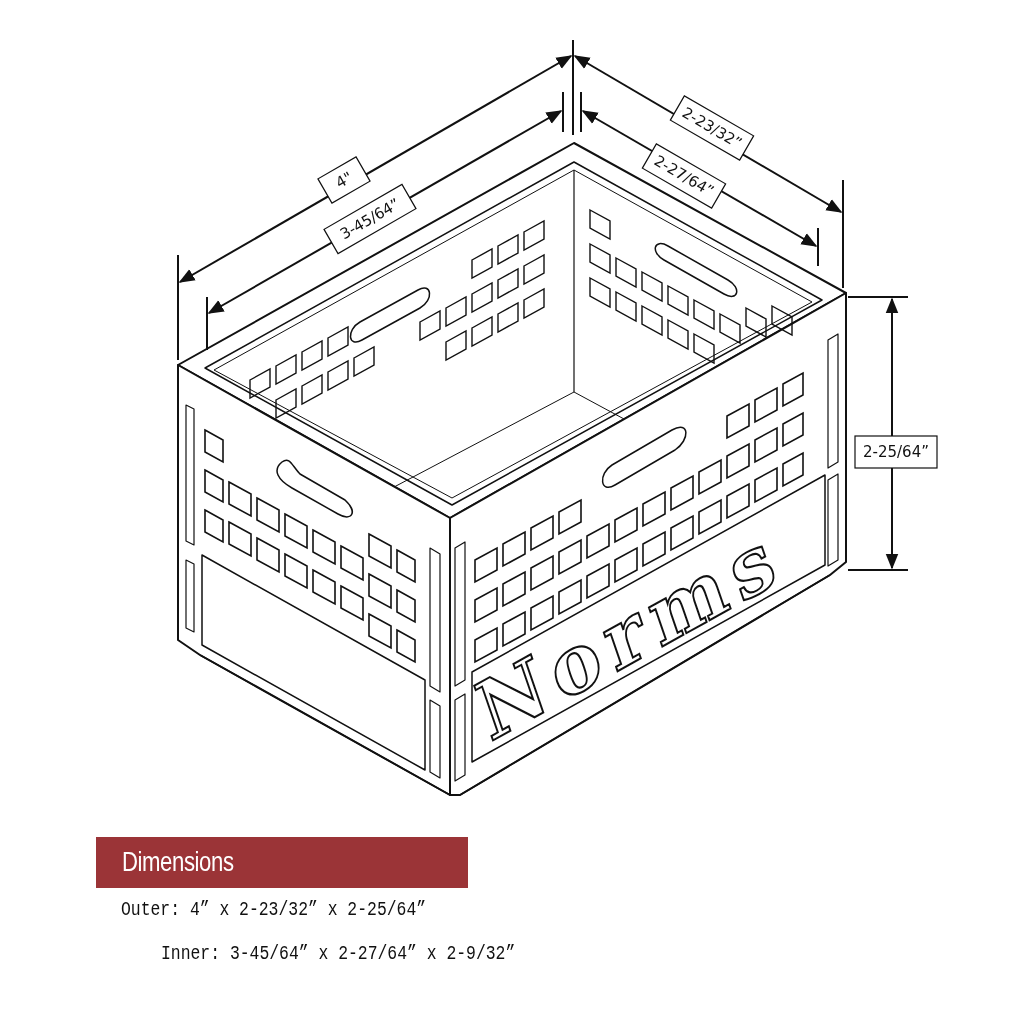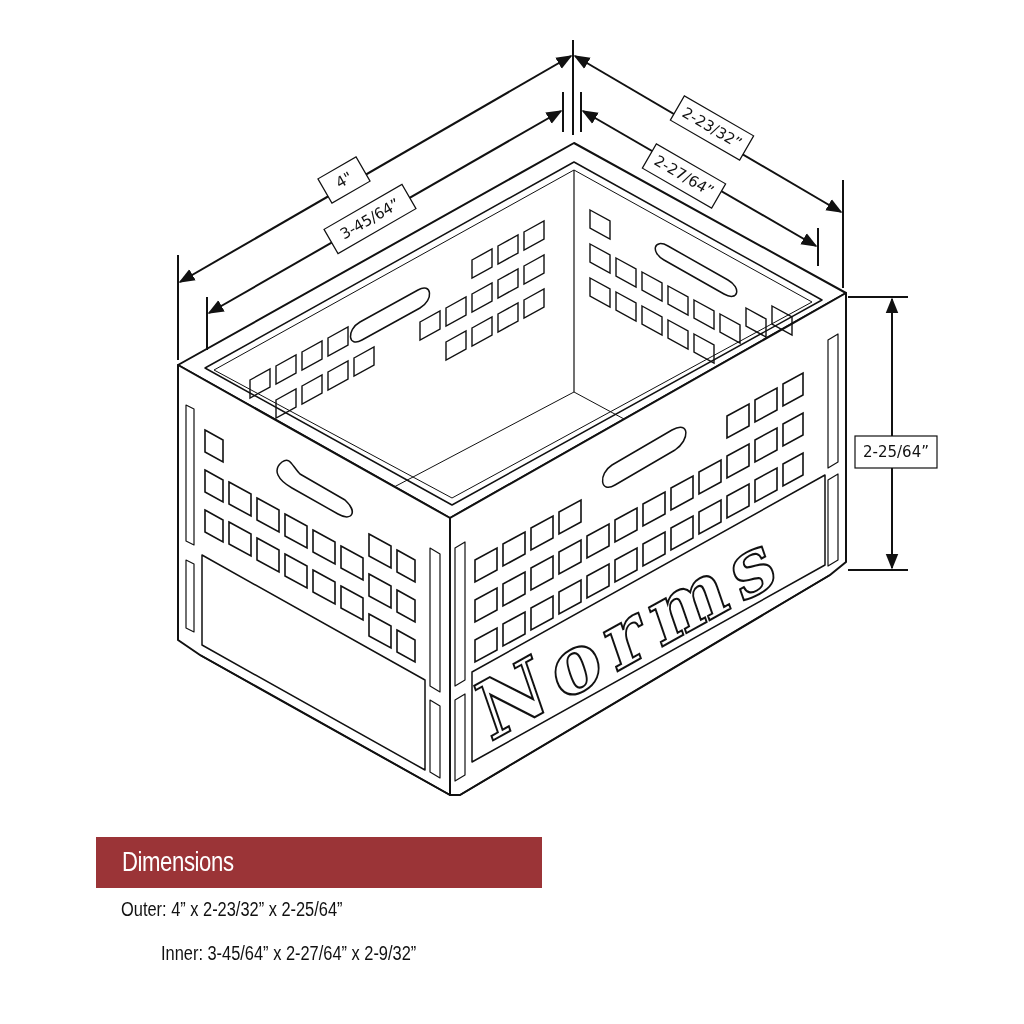--- a/index.html
+++ b/index.html
@@ -1,29 +1,29 @@
 <!DOCTYPE html>
 <html><head>
 <meta charset="utf-8">
 <style>
   html, body { margin: 0; padding: 0; background: #ffffff; }
   body { width: 1024px; height: 1024px; position: relative; overflow: hidden; font-family: "Liberation Sans", sans-serif; }
   #diagram { position: absolute; left: 0; top: 0; width: 1024px; height: 820px; }
   .dim-label { font-family: "DejaVu Sans", sans-serif; font-size: 15px; fill: #111; }
   #dims-banner {
-    position: absolute; left: 96px; top: 837px; width: 446px; height: 51px;
+    position: absolute; left: 96px; top: 837px; width: 372px; height: 51px;
     background: #9b3437; color: #ffffff;
     font-family: "Liberation Sans", sans-serif; font-size: 27px;
     line-height: 51px; padding-left: 26px; box-sizing: border-box;
     transform-origin: left center; letter-spacing: -0.5px;
   }
   #dims-banner span { display: inline-block; transform: scaleX(0.82); transform-origin: left center; }
   .dims-line {
     position: absolute; left: 121px; font-size: 20px; color: #111;
-    font-family: Liberation Sans, sans-serif;
+    font-family: Liberation Mono, monospace;
   }
   .dims-line span { display: inline-block; transform: scaleX(0.82); transform-origin: left center; white-space: nowrap; }
   #outer-line { top: 898px; }
   #inner-line { top: 942px; margin-left: 40px; }
 </style>
 </head>
 <body>
 
 <svg id="diagram" viewBox="0 0 1024 820" xmlns="http://www.w3.org/2000/svg">
   <defs>

